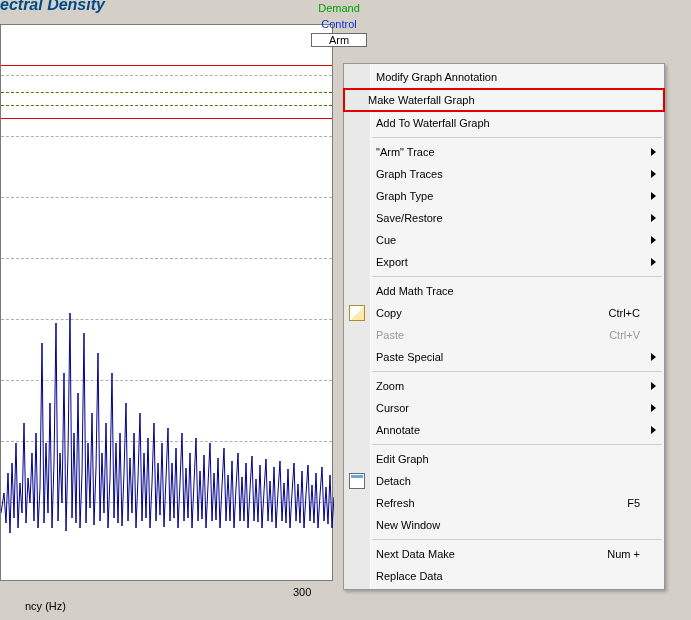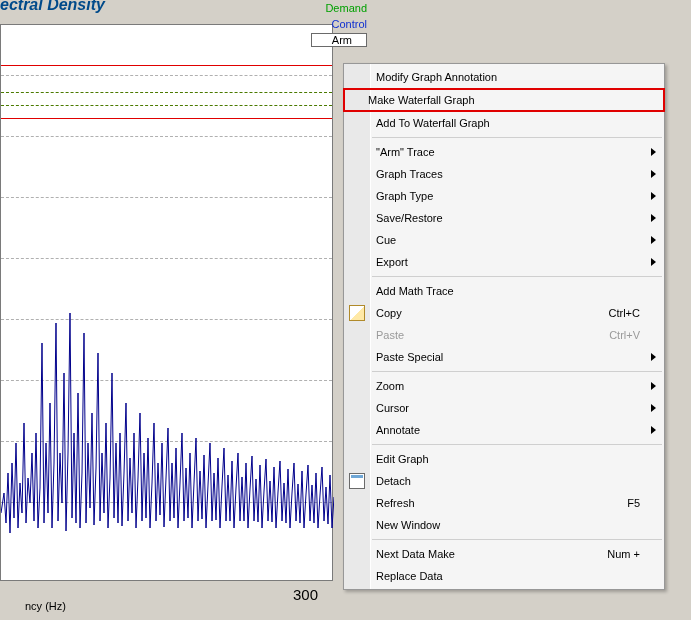--- a/index.html
+++ b/index.html
@@ -3,23 +3,23 @@
 <meta charset="utf-8">
 <style>
   html,body{margin:0;padding:0;font-family:Tahoma,Arial,sans-serif;font-size:11px;background:#d4d0c8;}
   .stage{position:relative;width:691px;height:620px;overflow:hidden;background:#d4d0c8;}
   .title{position:absolute;left:0;top:-4px;color:#004a8a;font-family:Verdana,Arial,sans-serif;font-size:16px;font-weight:bold;font-style:italic;}
   .plot{position:absolute;left:0;top:24px;width:333px;height:557px;background:#fff;border:1px solid #7a7a7a;box-sizing:border-box;}
   .grid-h{position:absolute;left:0;width:100%;border-top:1px dashed #b0b0b0;}
   .red-line{position:absolute;left:0;width:100%;border-top:1.5px solid #e00000;}
   .grn-line{position:absolute;left:0;width:100%;border-top:1.5px dashed #4a7a00;}
   .signal{position:absolute;left:0;bottom:0;width:333px;height:557px;}
-  .x-tick{position:absolute;top:586px;font-size:15px;color:#000;}
+  .x-tick{position:absolute;top:586px;font-size:11px;color:#000;}
   .x-label{position:absolute;top:600px;left:25px;font-size:11px;color:#000;}
-  .legend{position:absolute;right:324px;top:0;font-size:11px;line-height:16px;text-align:right;}
+  .legend{position:absolute;right:324px;top:0;font-size:11px;line-height:16px;text-align:center;}
   .lg-demand{color:#00a000;}
   .lg-control{color:#1030d0;}
   .lg-arm{color:#000;border:1px solid #6a6a6a;background:#fff;padding:0 14px;display:inline-block;line-height:12px;width:26px;}
   .menu{position:absolute;left:343px;top:63px;width:320px;background:#f5f5f5;border:1px solid #979797;box-shadow:2px 2px 3px rgba(0,0,0,.25);}
   .gutter{position:absolute;left:0;top:0;bottom:0;width:26px;background:#e9e9e9;border-right:1px solid #fff;}
   .menu-inner{position:relative;padding:2px 0;}
   .mi{position:relative;height:22px;line-height:22px;padding-left:32px;padding-right:24px;color:#000;cursor:default;white-space:nowrap;}
   .mi.disabled{color:#9a9a9a;}
   .mi .sc{position:absolute;right:24px;top:0;}
   .mi .arrow{position:absolute;right:8px;top:7px;width:0;height:0;border-top:4px solid transparent;border-bottom:4px solid transparent;border-left:5px solid #000;}

